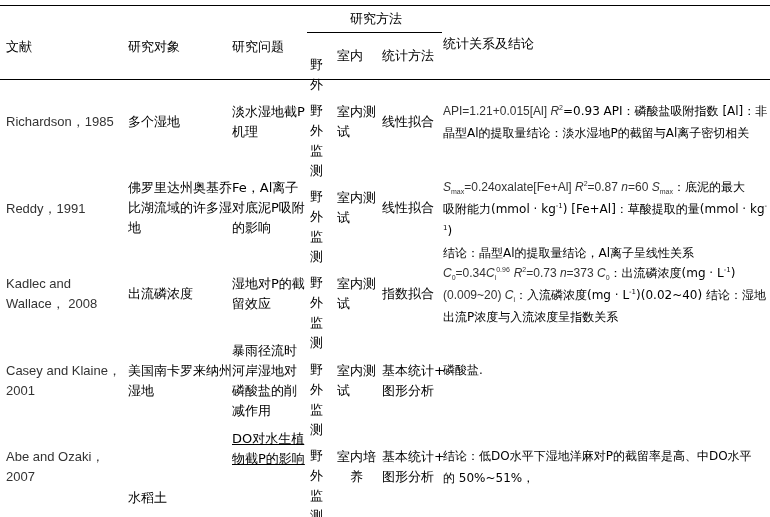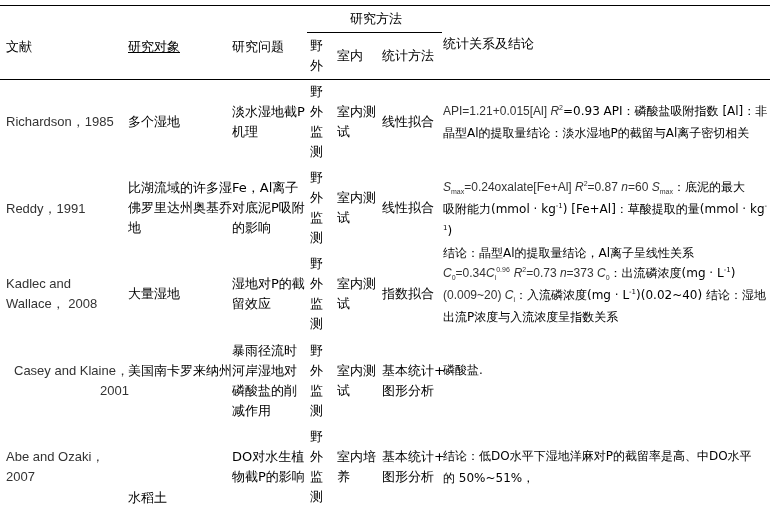--- a/index.html
+++ b/index.html
@@ -1,35 +1,35 @@
 <!DOCTYPE html>
 <html><head>
 <meta charset="utf-8">
 <style>
   html, body { margin: 0; padding: 0; background: #ffffff; }
   body { width: 770px; height: 517px; overflow: hidden; position: relative;
          font-family: "DejaVu Sans", "Liberation Sans", sans-serif; font-size: 12px; color: #000; }
   .rule { position: absolute; height: 1px; background: #000; }
   .cell { position: absolute; line-height: 20px; font-size: 13px; }
   .latin { color: #333; font-family: "Liberation Sans", sans-serif; }
-  .vert { width: 14px; line-height: 20px; }
+  .vert { width: 14px; line-height: 20px; margin-top: 19px; }
   .conc { line-height: 22px; font-size: 12px; }
   sup { font-size: 7px; line-height: 0; }
   sub { font-size: 7px; line-height: 0; }
   i { font-style: italic; }
 </style>
 </head>
 <body>
 
 <div class="rule" style="left:0;top:5px;width:770px;"></div>
 <div class="rule" style="left:307px;top:32px;width:135px;"></div>
 <div class="rule" style="left:0;top:79px;width:770px;"></div>
 
 <div class="cell" style="left:6px;top:37px;">文献</div>
-<div class="cell" style="left:128px;top:37px;text-decoration:underline;">研究对象</div>
+<div class="cell" style="left:128px;top:37px;">研究对象</div>
 <div class="cell" style="left:232px;top:37px;">研究问题</div>
 <div class="cell" style="left:350px;top:9px;">研究方法</div>
 <div class="cell vert" style="left:310px;top:36px;">野外</div>
 <div class="cell" style="left:337px;top:46px;">室内</div>
 <div class="cell" style="left:382px;top:46px;">统计方法</div>
 <div class="cell" style="left:443px;top:34px;text-align:right;">统计关系及结论</div>
 
 <div>
   <div class="cell latin" style="left:6px;top:112px;">Richardson，1985</div>
   <div class="cell" style="left:128px;top:112px;">多个湿地</div>
@@ -50,22 +50,22 @@
   <div class="cell" style="left:382px;top:112px;">线性拟合</div>
   <div class="cell conc" style="left:443px;top:100px;width:325px;">
     <div><span class="latin">API=1.21+0.015[Al] </span><i class="latin">R</i><sup class="latin">2</sup><span>=0.93 API：磷酸盐吸附指数 [Al]：非</span></div>
     <div>晶型Al的提取量结论：淡水湿地P的截留与Al离子密切相关</div>
   </div>
 </div>
 
 <div>
   <div class="cell latin" style="left:6px;top:199px;">Reddy，1991</div>
   <div class="cell" style="left:128px;top:178px;">
+    <div>佛罗里达州奥基乔</div>
     <div>比湖流域的许多湿</div>
-    <div>佛罗里达州奥基乔</div>
     <div>地</div>
   </div>
   <div class="cell" style="left:232px;top:178px;">
     <div>Fe，Al离子</div>
     <div>对底泥P吸附</div>
     <div>的影响</div>
   </div>
   <div class="cell vert" style="left:310px;top:168px;">
     <div>野</div>
     <div>外</div>
@@ -82,21 +82,21 @@
     <div><span>吸附能力(mmol · kg</span><sup>-1</sup><span>) [Fe+Al]：草酸提取的量(mmol · kg</span><sup>-1</sup><span>)</span></div>
     <div>结论：晶型Al的提取量结论，Al离子呈线性关系</div>
   </div>
 </div>
 
 <div>
   <div class="cell latin" style="left:6px;top:274px;">
     <div>Kadlec and</div>
     <div>Wallace， 2008</div>
   </div>
-  <div class="cell" style="left:128px;top:284px;">大量湿地</div>
+  <div class="cell" style="left:128px;top:284px;">出流磷浓度</div>
   <div class="cell" style="left:232px;top:274px;">
     <div>湿地对P的截</div>
     <div>留效应</div>
   </div>
   <div class="cell vert" style="left:310px;top:254px;">
     <div>野</div>
     <div>外</div>
     <div>监</div>
     <div>测</div>
   </div>
@@ -106,26 +106,27 @@
   </div>
   <div class="cell" style="left:382px;top:284px;">指数拟合</div>
   <div class="cell conc" style="left:443px;top:262px;width:325px;">
     <div><i class="latin">C</i><sub class="latin">0</sub><span class="latin">=0.34</span><i class="latin">C</i><sub class="latin">i</sub><sup class="latin">0.96</sup><span> </span><i class="latin">R</i><sup class="latin">2</sup><span class="latin">=0.73 </span><i class="latin">n</i><span class="latin">=373 </span><i class="latin">C</i><sub class="latin">0</sub><span>：出流磷浓度(mg · L</span><sup>-1</sup><span>)</span></div>
     <div><span class="latin">(0.009~20) </span><i class="latin">C</i><sub class="latin">i</sub><span>：入流磷浓度(mg · L</span><sup>-1</sup><span>)(0.02~40) 结论：湿地</span></div>
     <div>出流P浓度与入流浓度呈指数关系</div>
   </div>
 </div>
 
 <div>
-  <div class="cell latin" style="left:14px;top:361px;text-align:right;">
+  <div class="cell latin" style="left:6px;top:361px;">
     <div>Casey and Klaine，</div>
     <div>2001</div>
   </div>
   <div class="cell" style="left:128px;top:361px;">
     <div>美国南卡罗来纳州</div>
+    <div>湿地</div>
   </div>
   <div class="cell" style="left:232px;top:341px;">
     <div>暴雨径流时</div>
     <div>河岸湿地对</div>
     <div>磷酸盐的削</div>
     <div>减作用</div>
   </div>
   <div class="cell vert" style="left:310px;top:341px;">
     <div>野</div>
     <div>外</div>
@@ -144,31 +145,31 @@
     <div>磷酸盐.</div>
   </div>
 </div>
 
 <div>
   <div class="cell latin" style="left:6px;top:447px;">
     <div>Abe and Ozaki，</div>
     <div>2007</div>
   </div>
   <div class="cell" style="left:128px;top:457px;margin-top:31px;">水稻土</div>
-  <div class="cell" style="left:232px;top:447px;">
+  <div class="cell" style="left:232px;top:429px;text-decoration:underline;">
     <div>DO对水生植</div>
     <div>物截P的影响</div>
   </div>
   <div class="cell vert" style="left:310px;top:427px;">
     <div>野</div>
     <div>外</div>
     <div>监</div>
     <div>测</div>
   </div>
-  <div class="cell" style="left:337px;top:447px;">
+  <div class="cell" style="left:337px;top:447px;text-align:center;">
     <div>室内培</div>
     <div>养</div>
   </div>
   <div class="cell" style="left:382px;top:447px;">
     <div>基本统计+</div>
     <div>图形分析</div>
   </div>
   <div class="cell conc" style="left:443px;top:445px;width:325px;">
     <div>结论：低DO水平下湿地洋麻对P的截留率是高、中DO水平</div>
     <div>的 50%~51%，</div>

